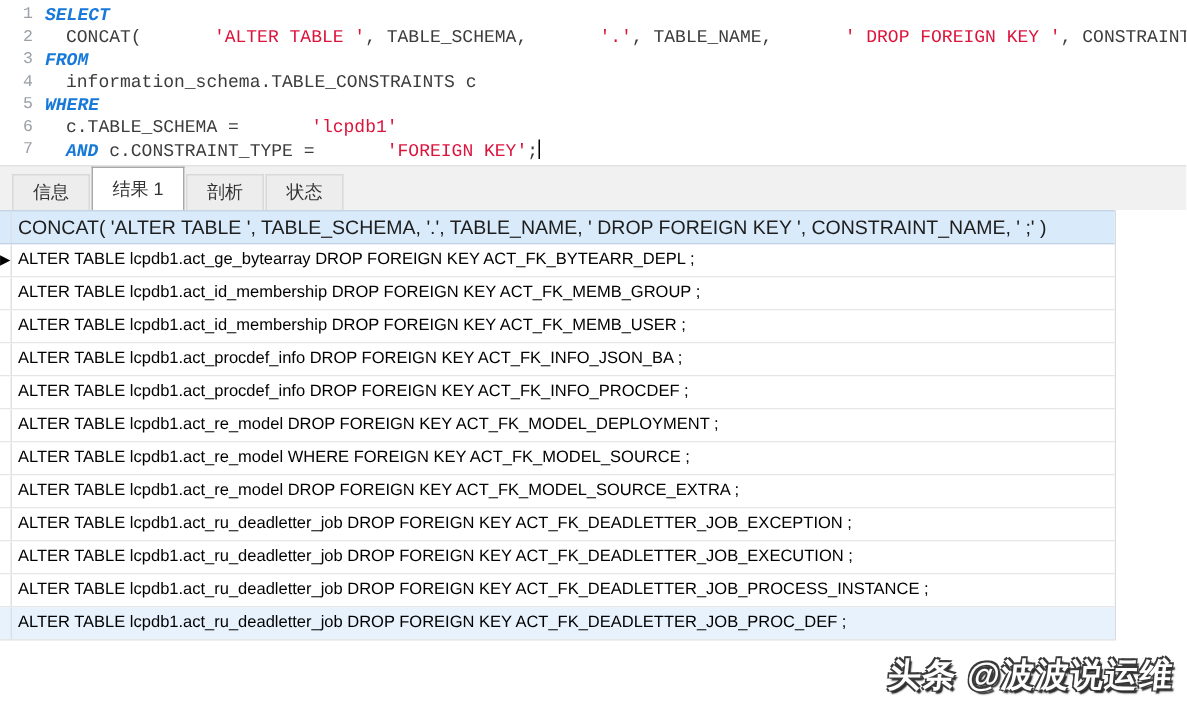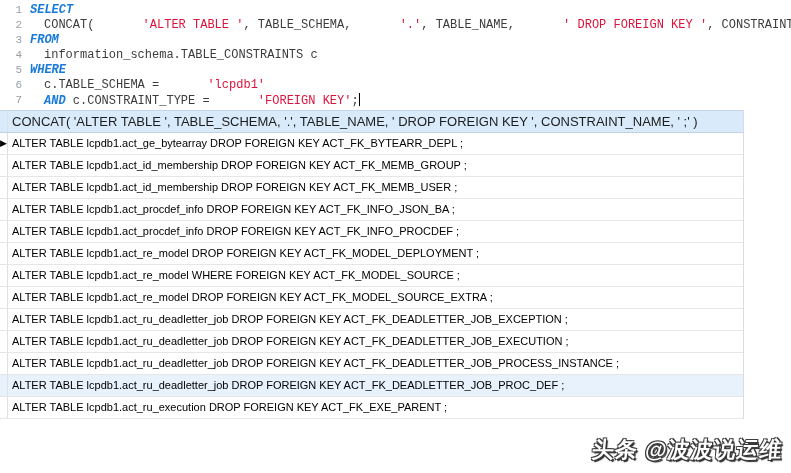--- a/index.html
+++ b/index.html
@@ -77,20 +77,26 @@
     pointer-events:none;
   }
 </style>
 </head>
 <body>
 
 <div class="app">
 
   <div class="editor" id="editor"><div class="editor-line"><span class="line-num">1</span><span class="line-code"><span class="tok-kw">SELECT</span></span></div><div class="editor-line"><span class="line-num">2</span><span class="line-code" style="padding-left: 14px;"><span class="tok-plain">CONCAT( </span><span class="tok-str">'ALTER TABLE '</span><span class="tok-plain">, TABLE_SCHEMA, </span><span class="tok-str">'.'</span><span class="tok-plain">, TABLE_NAME, </span><span class="tok-str">' DROP FOREIGN KEY '</span><span class="tok-plain">, CONSTRAINT_NAME, </span><span class="tok-str">' ;'</span><span class="tok-plain"> )</span></span></div><div class="editor-line"><span class="line-num">3</span><span class="line-code"><span class="tok-kw">FROM</span></span></div><div class="editor-line"><span class="line-num">4</span><span class="line-code" style="padding-left: 14px;"><span class="tok-plain">information_schema.TABLE_CONSTRAINTS c</span></span></div><div class="editor-line"><span class="line-num">5</span><span class="line-code"><span class="tok-kw">WHERE</span></span></div><div class="editor-line"><span class="line-num">6</span><span class="line-code" style="padding-left: 14px;"><span class="tok-plain">c.TABLE_SCHEMA = </span><span class="tok-str">'lcpdb1'</span></span></div><div class="editor-line"><span class="line-num">7</span><span class="line-code" style="padding-left: 14px;"><span class="tok-kw">AND</span><span class="tok-plain"> c.CONSTRAINT_TYPE = </span><span class="tok-str">'FOREIGN KEY'</span><span class="tok-plain">;</span><span class="caret"></span></span></div></div>
 
+  <div class="tabbar" id="tabbar">
+      <div class="tab">信息</div>
+      <div class="tab active">结果 1</div>
+      <div class="tab">剖析</div>
+      <div class="tab">状态</div>
+    </div>
 
   <div class="grid">
     <div class="grid-header">
       <div class="marker-col"></div>
       <div class="header-text">CONCAT( 'ALTER TABLE ', TABLE_SCHEMA, '.', TABLE_NAME, ' DROP FOREIGN KEY ', CONSTRAINT_NAME, ' ;' )</div>
     </div>
     <div id="rows">
         <div class="grid-row">
           <div class="marker-col">
             <span class="row-arrow">▶</span>
@@ -134,22 +140,18 @@
           <div class="cell">ALTER TABLE lcpdb1.act_ru_deadletter_job DROP FOREIGN KEY ACT_FK_DEADLETTER_JOB_EXECUTION ;</div>
         </div>
         <div class="grid-row">
           <div class="marker-col"></div>
           <div class="cell">ALTER TABLE lcpdb1.act_ru_deadletter_job DROP FOREIGN KEY ACT_FK_DEADLETTER_JOB_PROCESS_INSTANCE ;</div>
         </div>
         <div class="grid-row hl">
           <div class="marker-col"></div>
           <div class="cell">ALTER TABLE lcpdb1.act_ru_deadletter_job DROP FOREIGN KEY ACT_FK_DEADLETTER_JOB_PROC_DEF ;</div>
         </div>
-        <div class="grid-row">
-          <div class="marker-col"></div>
-          <div class="cell">ALTER TABLE lcpdb1.act_ru_execution DROP FOREIGN KEY ACT_FK_EXE_PARENT ;</div>
-        </div>
       </div>
   </div>
 
   <div class="watermark">头条 @波波说运维</div>
 
 </div>
 
 </body></html>

